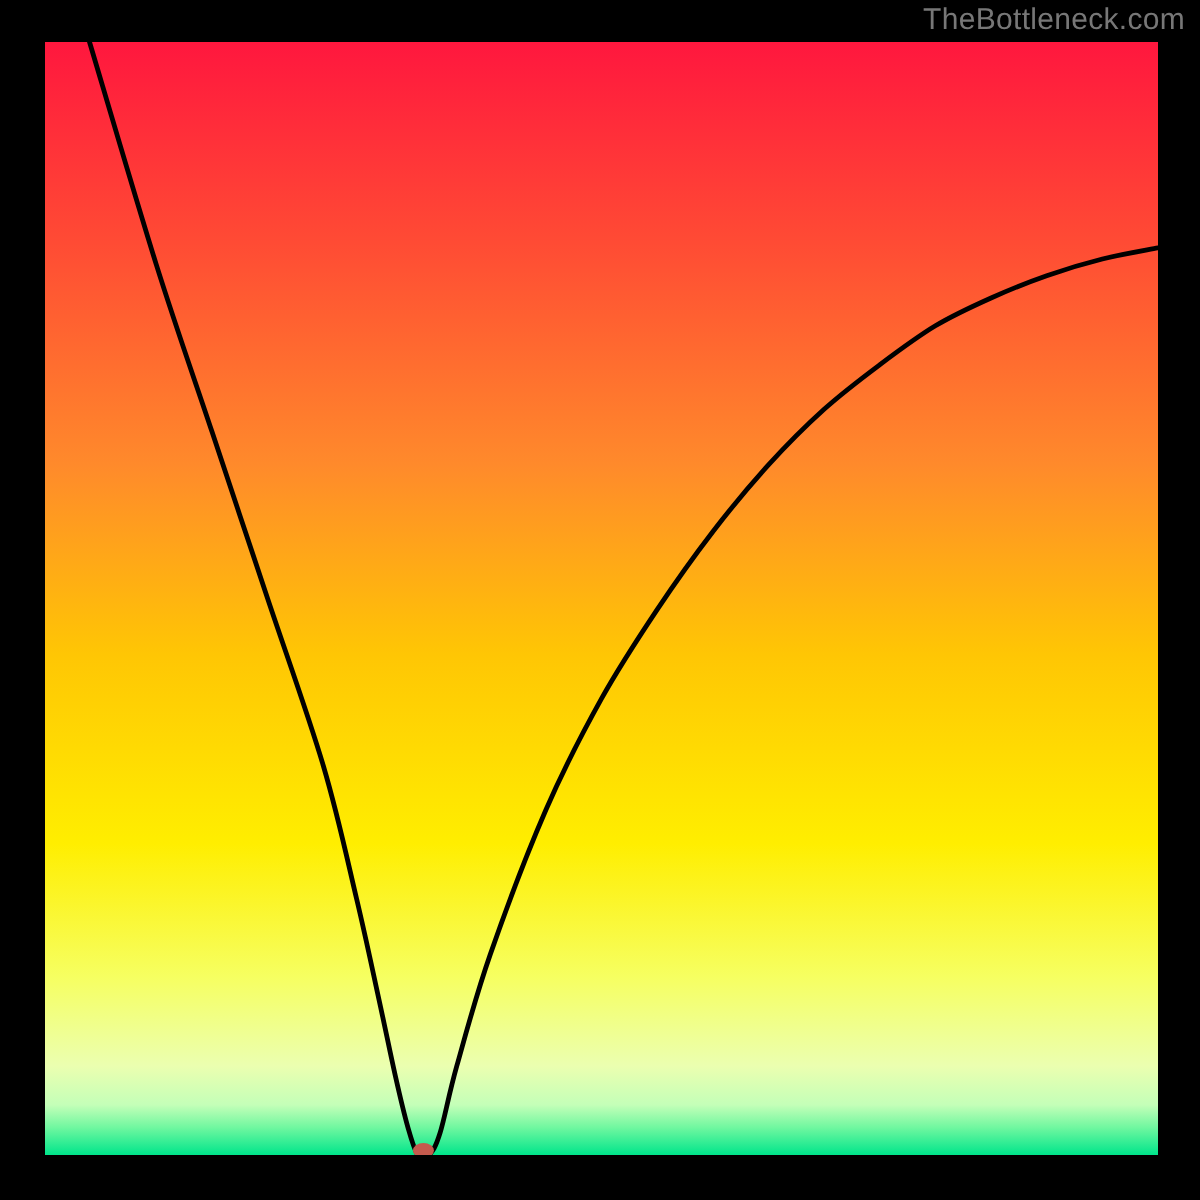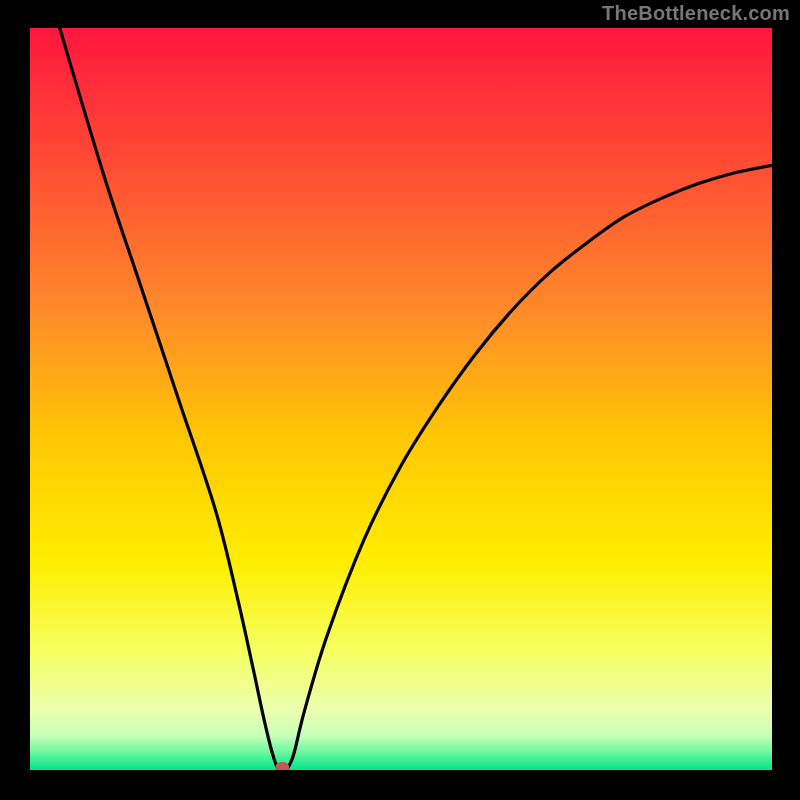--- a/index.html
+++ b/index.html
@@ -18,21 +18,21 @@
     width: 800px;
     height: 800px;
     background: #000;
   }
   .watermark {
     position: absolute;
     top: 2px;
     right: 10px;
     color: #777;
     font-size: 20px;
-    font-weight: 700;
+    font-weight: 400;
     letter-spacing: 0.2px;
   }
   .plot {
     position: absolute;
     background: #000;
   }
   svg { display: block; }
 </style>
 </head>
 <body>

